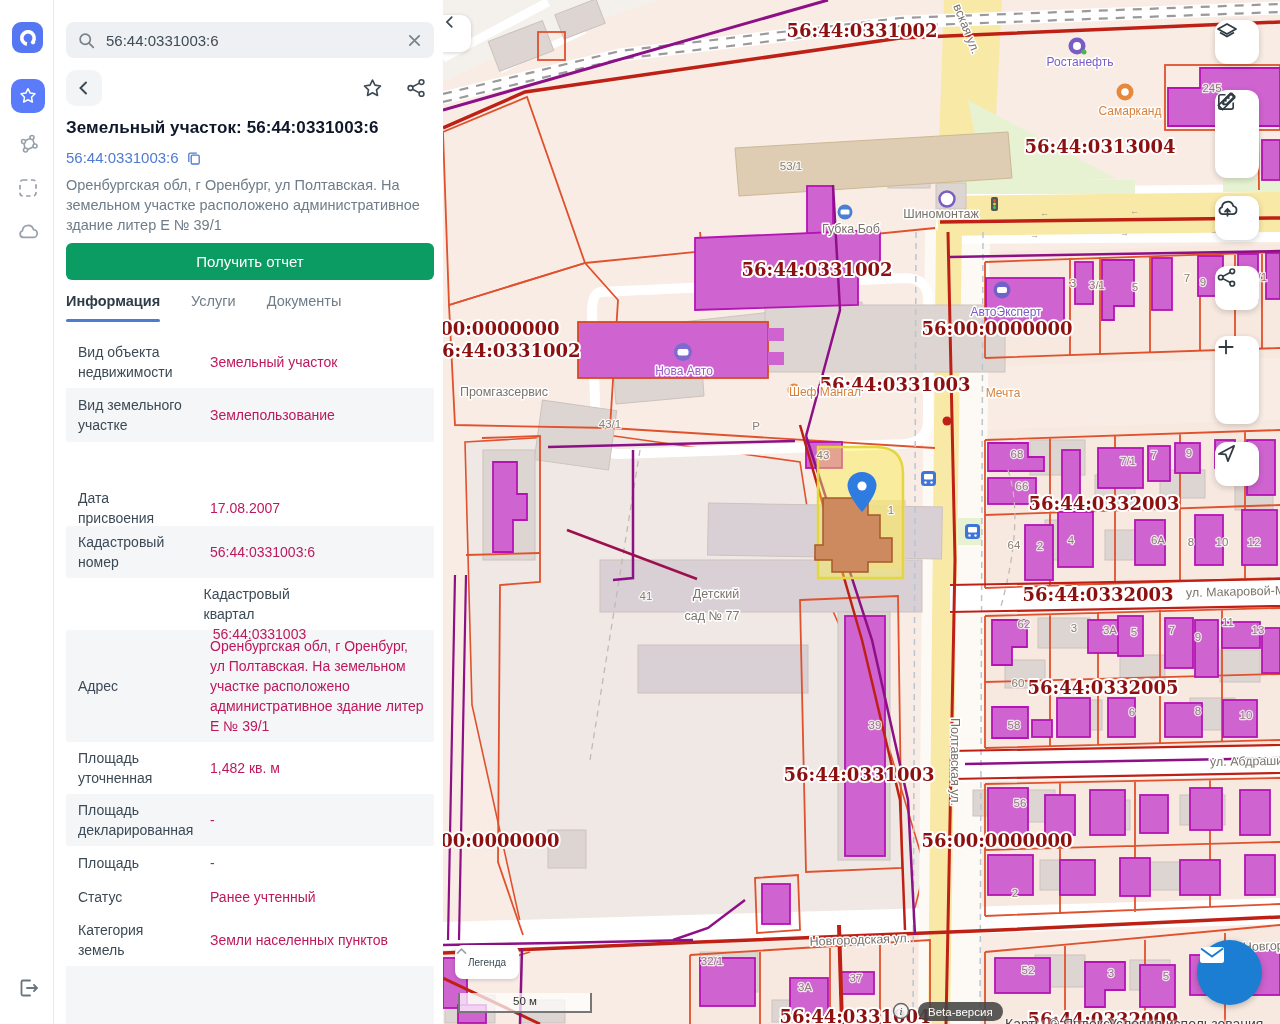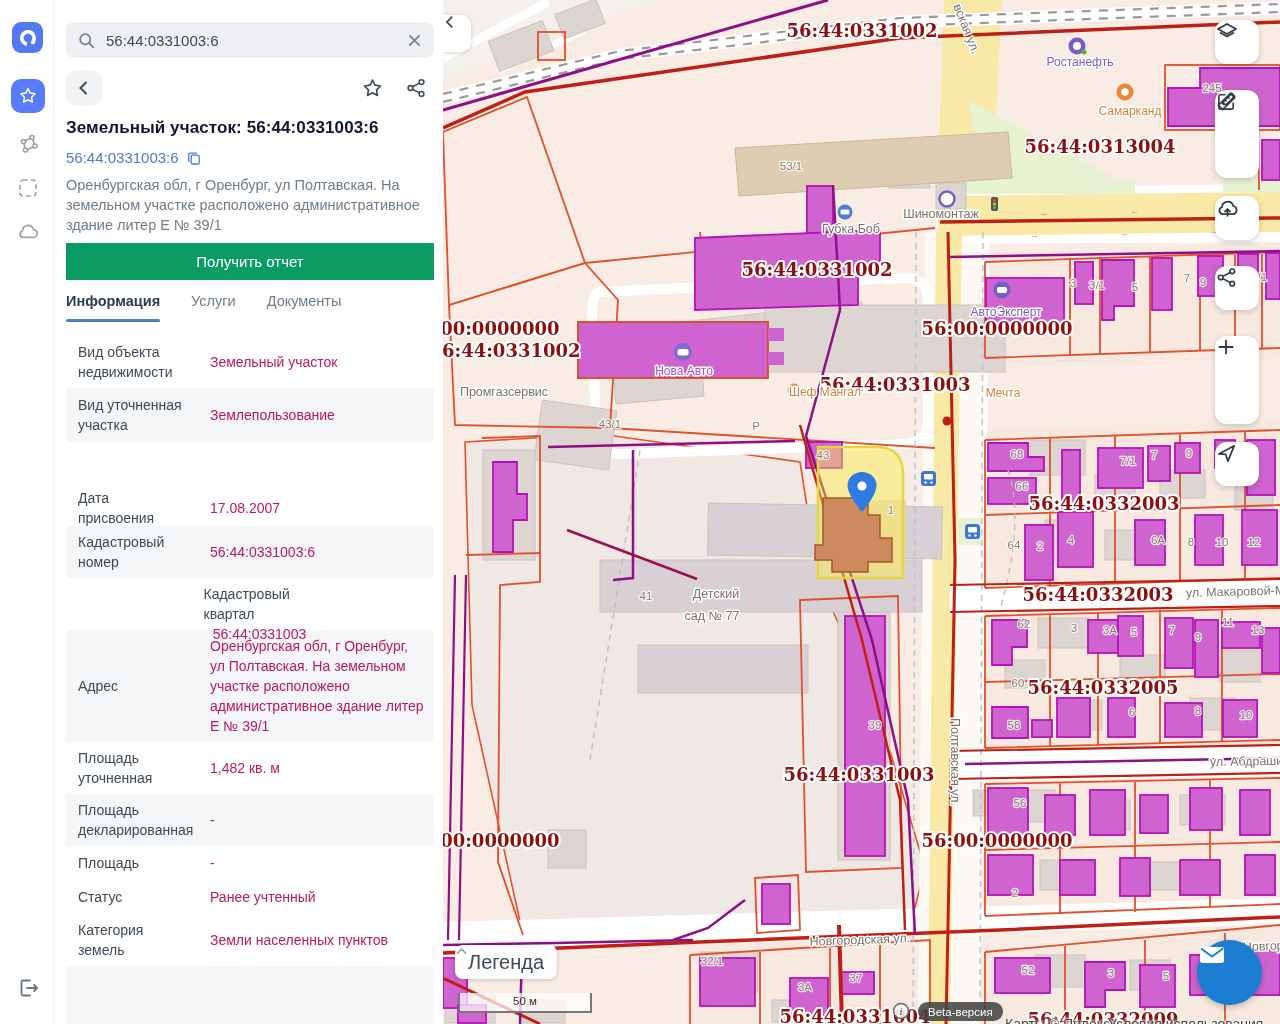--- a/index.html
+++ b/index.html
@@ -15,39 +15,39 @@
 .searchbox .mag{margin-left:12px}
 .searchbox input{border:0;background:transparent;outline:0;font:15px "Liberation Sans",sans-serif;color:#3f4b55;margin-left:9px;flex:1}
 .searchbox .xbtn{margin-right:12px;cursor:pointer;display:flex}
 .hdr-row{position:absolute;left:12px;top:70px;width:368px;height:36px}
 .backbtn{position:absolute;left:0;top:0;width:36px;height:36px;background:#f3f4f6;border-radius:10px;display:flex;align-items:center;justify-content:center}
 .hbtn{position:absolute;top:0;width:36px;height:36px;border-radius:10px;display:flex;align-items:center;justify-content:center}
 .hbtn.star{right:44px}.hbtn.share{right:0}
 .title{position:absolute;left:12px;top:118px;width:368px;font-size:17px;font-weight:bold;color:#0f172a;letter-spacing:.1px}
 .cadlink{position:absolute;left:12px;top:149px;font-size:15px;color:#4e7ad1;display:flex;align-items:center;gap:7px}
 .desc{position:absolute;left:12px;top:175px;width:360px;font-size:14.5px;line-height:20px;color:#6e7d89}
-.report{position:absolute;left:12px;top:243px;width:368px;height:37px;background:#0a9c62;border-radius:0;color:#fff;font-size:15px;display:flex;align-items:center;justify-content:center;cursor:pointer}
+.report{position:absolute;left:12px;top:243px;width:368px;height:37px;background:#0a9c62;border-radius:6px;color:#fff;font-size:15px;display:flex;align-items:center;justify-content:center;cursor:pointer}
 .tabs{position:absolute;left:12px;top:293px;width:368px;height:29px;display:flex;gap:31px}
 .tab{font-size:14.5px;color:#6e7d89;padding-bottom:15px;position:relative}
 .tab.active{color:#2e3c48;font-weight:bold}
 .tab.active:after{content:"";position:absolute;left:0;right:0;bottom:0;height:3px;border-radius:2px;background:#4e7ad1}
 #info-table{position:absolute;left:12px;top:336px;width:368px}
 .irow{display:flex;align-items:center;border-radius:2px;box-sizing:border-box;padding:6px 0}
 .irow.alt{background:#f4f6f8}
 .irow .ilabel{width:105px;margin-left:12px;font-size:14px;line-height:20px;color:#3c4a55;flex:none}
 .irow .ivalue{flex:1;padding-left:27px;padding-right:8px;font-size:14px;line-height:20px;color:#be185d}
 #table-filler{width:368px;height:90px;background:#f4f6f8}
 
 #map{position:absolute;left:443px;top:0;width:837px;height:1024px;overflow:hidden;background:#f8ece4}
 #map svg{position:absolute;left:0;top:0}
 .backtab{position:absolute;left:0;top:15px;width:28px;height:37px;background:#fff;border-radius:0 10px 10px 0;box-shadow:0 1px 4px rgba(0,0,0,.18);display:flex;align-items:center;justify-content:center;z-index:5}
 .mctl{position:absolute;left:772px;width:44px;background:#fff;border-radius:12px;box-shadow:0 2px 6px rgba(0,0,0,.18);display:flex;flex-direction:column;align-items:center;z-index:5}
 .mctl .mbtn{width:44px;height:44px;display:flex;align-items:center;justify-content:center}
 .legend{position:absolute;left:12px;top:945px;height:34px;background:#fff;border-radius:8px;box-shadow:0 1px 4px rgba(0,0,0,.18);display:flex;align-items:center;padding:0 13px;gap:9px;z-index:5}
-.legend span{font-size:20px;color:#3c4a55}
+.legend span{font-size:10px;color:#3c4a55}
 .scalebar{position:absolute;left:15px;top:993px;width:134px;height:20px;z-index:5}
 .scalebar .fill{position:absolute;inset:0;background:rgba(255,255,255,.72);border-left:2px solid #777;border-right:2px solid #777;border-bottom:2px solid #777}
 .scalebar span{position:absolute;left:0;right:0;top:2px;text-align:center;font-size:11.5px;color:#333}
 .beta{position:absolute;left:475px;top:1002px;height:19px;background:rgba(68,68,68,.88);border-radius:10px;color:#fff;font-size:11.5px;display:flex;align-items:center;padding:0 10px;z-index:6}
 .attr{position:absolute;top:1016px;font-size:14px;color:#454545;text-shadow:0 0 3px #fff,0 0 3px #fff,0 0 3px #fff;z-index:6}
 .attr.a1{left:562px}.attr.a2{left:665px}
 .chat{position:absolute;left:754px;top:940px;width:65px;height:65px;border-radius:50%;background:#1b7ed3;display:flex;align-items:center;justify-content:center;box-shadow:0 2px 6px rgba(0,0,0,.25);z-index:6}
 
 .q{font:bold 18px "DejaVu Serif",serif;fill:#8c1010;stroke:#fff;stroke-width:4px;paint-order:stroke;stroke-linejoin:round}
 .s{font:12.5px "Liberation Sans",sans-serif;fill:#7b736b;stroke:#fff;stroke-width:3px;paint-order:stroke;stroke-linejoin:round}
@@ -145,21 +145,21 @@
       <div class="tab active">Информация</div>
       <div class="tab">Услуги</div>
       <div class="tab">Документы</div>
     </div>
     <div id="info-table">
         <div class="irow" style="height: 52px;">
           <div class="ilabel">Вид объекта недвижимости</div>
           <div class="ivalue">Земельный участок</div>
         </div>
         <div class="irow alt" style="height: 54px;">
-          <div class="ilabel">Вид уточненная участка</div>
+          <div class="ilabel">Вид земельного участке</div>
           <div class="ivalue">Землепользование</div>
         </div>
         <div class="irow" style="height: 36px; margin-top: 48px;">
           <div class="ilabel">Дата присвоения</div>
           <div class="ivalue">17.08.2007</div>
         </div>
         <div class="irow alt" style="height: 52px;">
           <div class="ilabel">Кадастровый номер</div>
           <div class="ivalue">56:44:0331003:6</div>
         </div>

